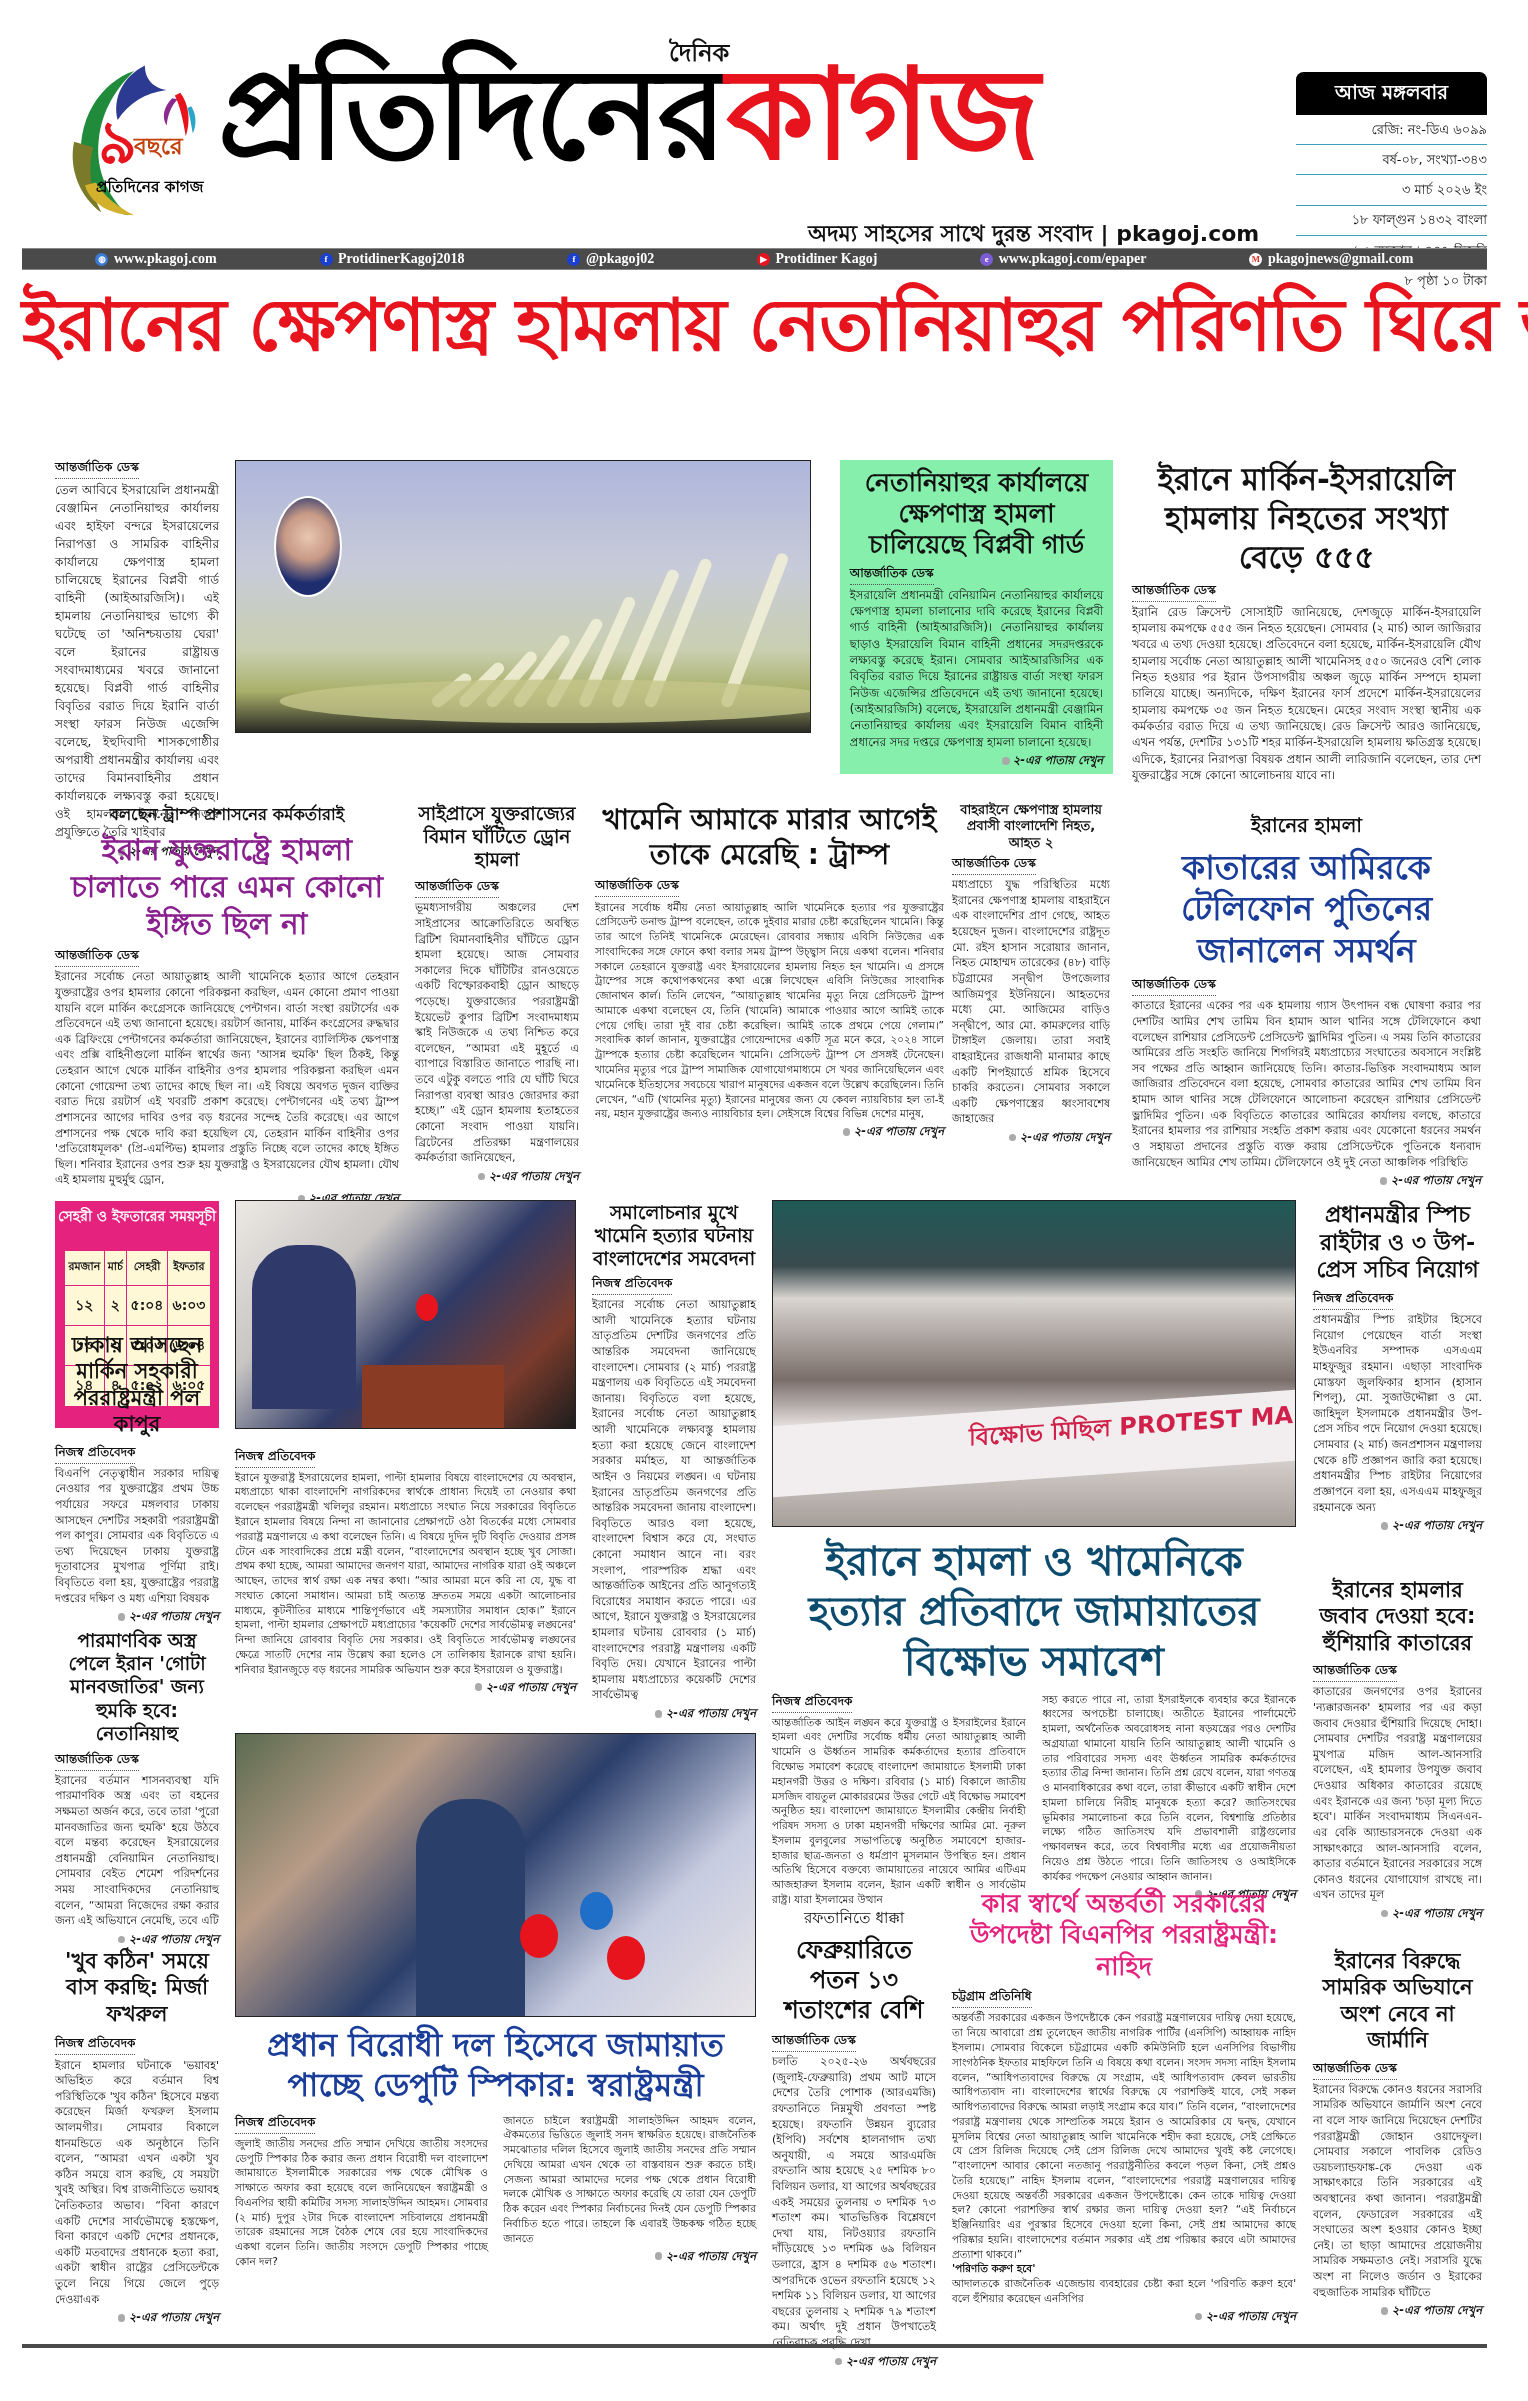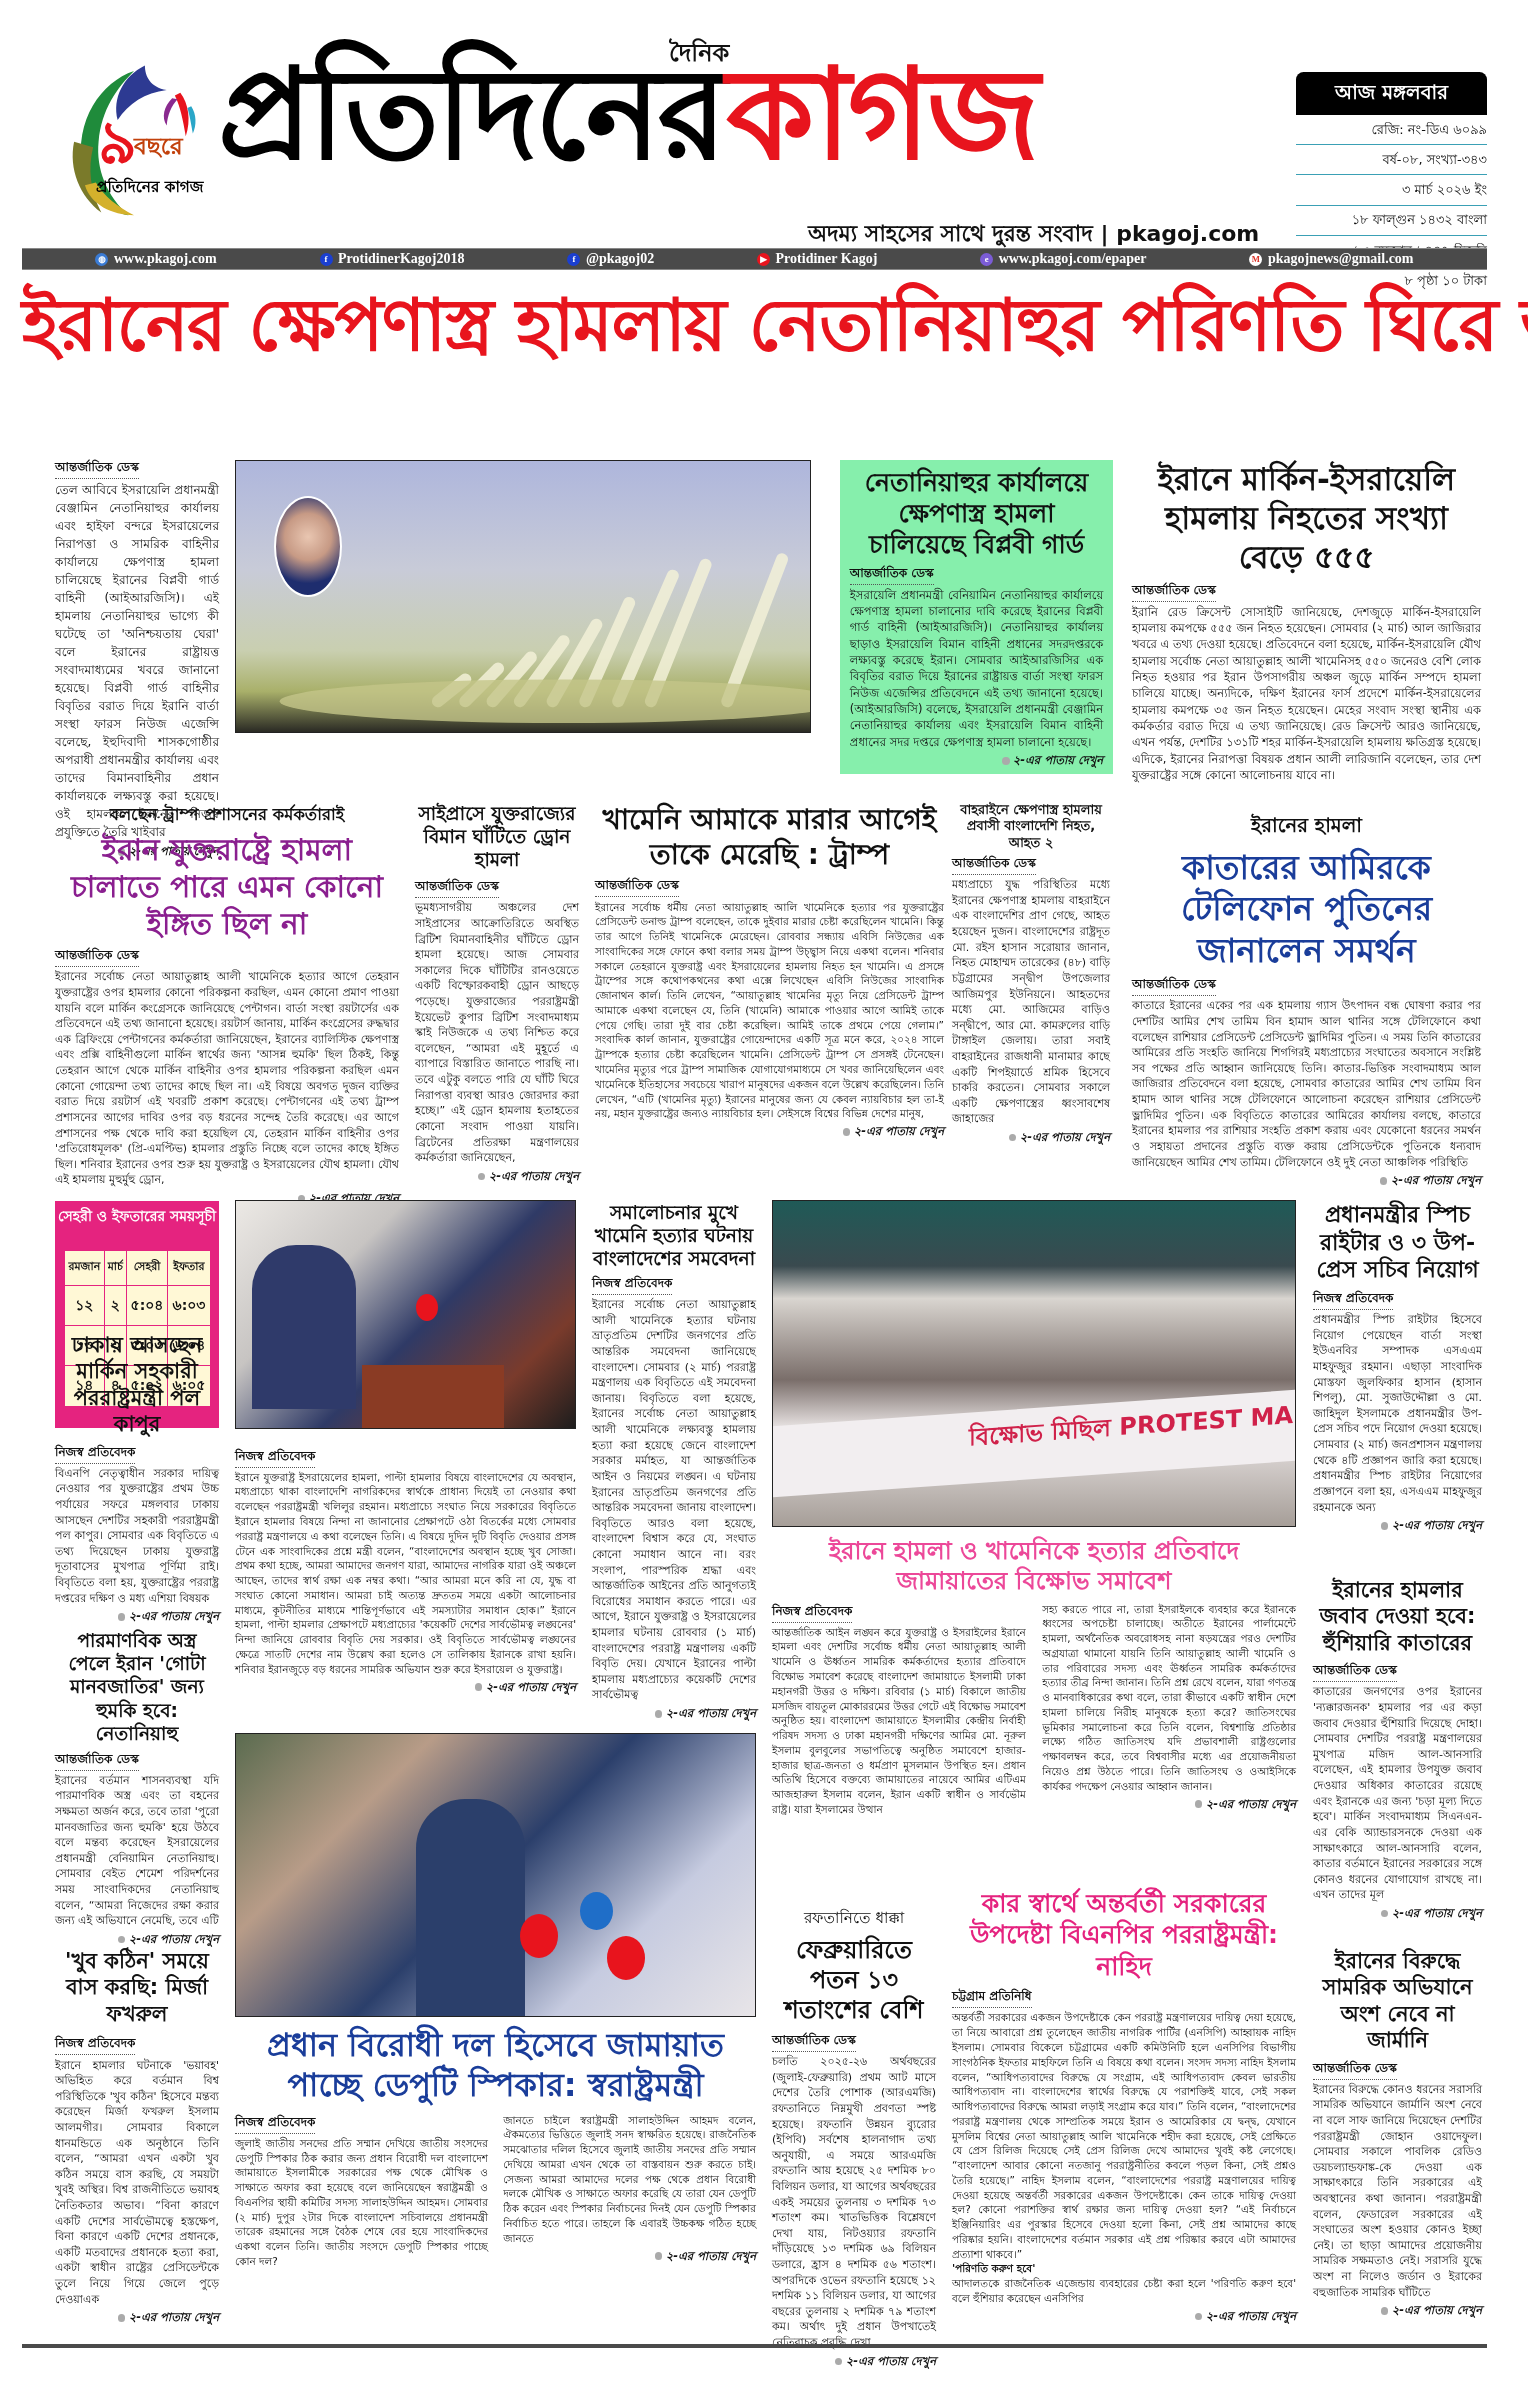--- a/index.html
+++ b/index.html
@@ -248,21 +248,21 @@
 </div>
 
 <div class="abs" style="left:55px;top:1629px;width:164px">
   <div class="h-black" style="font-size:18.6px">পারমাণবিক অস্ত্র পেলে ইরান 'গোটা মানবজাতির' জন্য হুমকি হবে: নেতানিয়াহু</div>
   <div class="desk" style="margin-top:4.4px">আন্তর্জাতিক ডেস্ক</div>
   <div class="body" style="font-size:11px">ইরানের বর্তমান শাসনব্যবস্থা যদি পারমাণবিক অস্ত্র এবং তা বহনের সক্ষমতা অর্জন করে, তবে তারা 'পুরো মানবজাতির জন্য হুমকি' হয়ে উঠবে বলে মন্তব্য করেছেন ইসরায়েলের প্রধানমন্ত্রী বেনিয়ামিন নেতানিয়াহু। সোমবার বেইত শেমেশ পরিদর্শনের সময় সাংবাদিকদের নেতানিয়াহু বলেন, “আমরা নিজেদের রক্ষা করার জন্য এই অভিযানে নেমেছি, তবে এটি</div>
   <div class="more"><span class="dot"></span><span>২-এর পাতায় দেখুন</span></div>
 </div>
 
 <div class="abs" style="left:772px;top:1536px;width:524px">
-  <div class="h-black" style="font-size:24px;color:#ec4899">ইরানে হামলা ও খামেনিকে হত্যার প্রতিবাদে জামায়াতের বিক্ষোভ সমাবেশ</div>
+  <div class="h-black" style="font-size:40px;color:#0c4a6e">ইরানে হামলা ও খামেনিকে হত্যার প্রতিবাদে জামায়াতের বিক্ষোভ সমাবেশ</div>
   <div style="display:flex;gap:16.4px;margin-top:5.5px">
     <div style="flex:1">
       <div class="desk">নিজস্ব প্রতিবেদক</div>
       <div class="body" style="font-size:10.4px">আন্তর্জাতিক আইন লঙ্ঘন করে যুক্তরাষ্ট্র ও ইসরাইলের ইরানে হামলা এবং দেশটির সর্বোচ্চ ধর্মীয় নেতা আয়াতুল্লাহ আলী খামেনি ও ঊর্ধ্বতন সামরিক কর্মকর্তাদের হত্যার প্রতিবাদে বিক্ষোভ সমাবেশ করেছে বাংলাদেশ জামায়াতে ইসলামী ঢাকা মহানগরী উত্তর ও দক্ষিণ। রবিবার (১ মার্চ) বিকালে জাতীয় মসজিদ বায়তুল মোকাররমের উত্তর গেটে এই বিক্ষোভ সমাবেশ অনুষ্ঠিত হয়। বাংলাদেশ জামায়াতে ইসলামীর কেন্দ্রীয় নির্বাহী পরিষদ সদস্য ও ঢাকা মহানগরী দক্ষিণের আমির মো. নূরুল ইসলাম বুলবুলের সভাপতিত্বে অনুষ্ঠিত সমাবেশে হাজার-হাজার ছাত্র-জনতা ও ধর্মপ্রাণ মুসলমান উপস্থিত হন। প্রধান অতিথি হিসেবে বক্তব্যে জামায়াতের নায়েবে আমির এটিএম আজহারুল ইসলাম বলেন, ইরান একটি স্বাধীন ও সার্বভৌম রাষ্ট্র। যারা ইসলামের উত্থান</div>
     </div>
     <div style="flex:1">
       <div class="body" style="font-size:10.4px">সহ্য করতে পারে না, তারা ইসরাইলকে ব্যবহার করে ইরানকে ধ্বংসের অপচেষ্টা চালাচ্ছে। অতীতে ইরানের পার্লামেন্টে হামলা, অর্থনৈতিক অবরোধসহ নানা ষড়যন্ত্রের পরও দেশটির অগ্রযাত্রা থামানো যায়নি তিনি আয়াতুল্লাহ আলী খামেনি ও তার পরিবারের সদস্য এবং ঊর্ধ্বতন সামরিক কর্মকর্তাদের হত্যার তীব্র নিন্দা জানান। তিনি প্রশ্ন রেখে বলেন, যারা গণতন্ত্র ও মানবাধিকারের কথা বলে, তারা কীভাবে একটি স্বাধীন দেশে হামলা চালিয়ে নিরীহ মানুষকে হত্যা করে? জাতিসংঘের ভূমিকার সমালোচনা করে তিনি বলেন, বিশ্বশান্তি প্রতিষ্ঠার লক্ষ্যে গঠিত জাতিসংঘ যদি প্রভাবশালী রাষ্ট্রগুলোর পক্ষাবলম্বন করে, তবে বিশ্ববাসীর মধ্যে এর প্রয়োজনীয়তা নিয়েও প্রশ্ন উঠতে পারে। তিনি জাতিসংঘ ও ওআইসিকে কার্যকর পদক্ষেপ নেওয়ার আহ্বান জানান।</div>
       <div class="more"><span class="dot"></span><span>২-এর পাতায় দেখুন</span></div>
     </div>
   </div>

